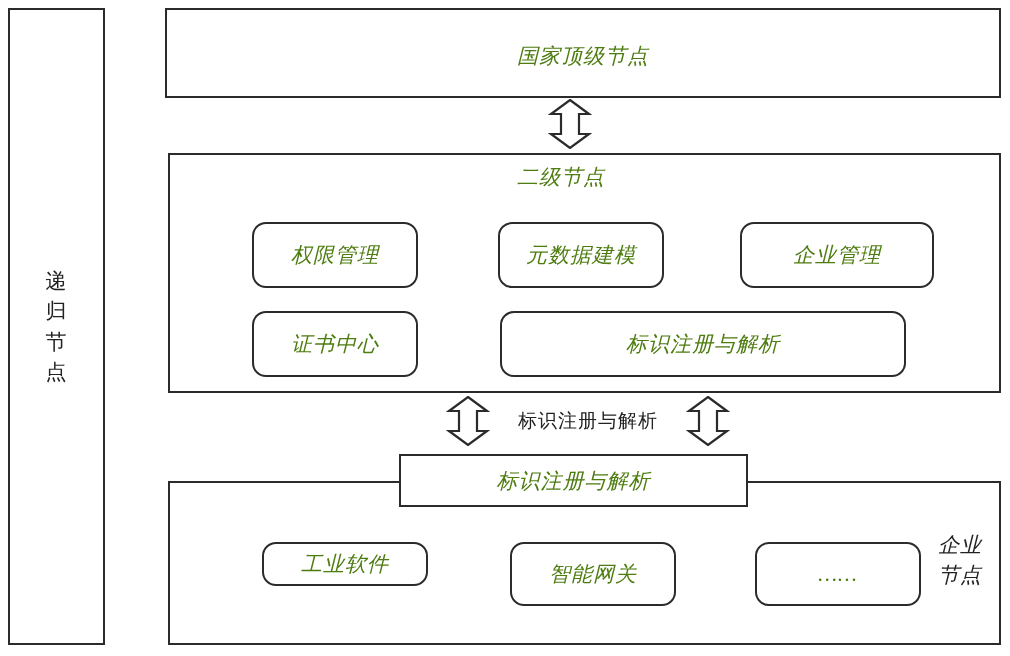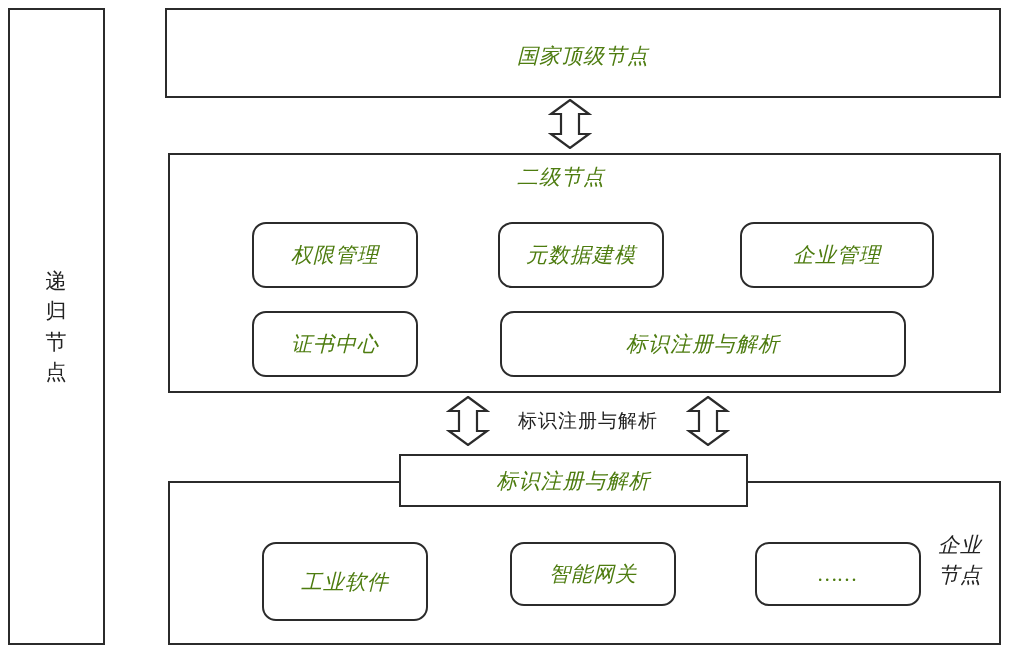--- a/index.html
+++ b/index.html
@@ -132,21 +132,21 @@
 
   <div class="box adapter" style="left:399px; top:454px; width:349px; height:53px;">
     <span class="label">标识注册与解析</span>
   </div>
 
   <div class="vert-text" style="left:930px; top:515px; width:60px; height:90px;font-style:italic;">
     <span>企业</span>
     <span>节点</span>
   </div>
 
-  <div class="rbox" style="left:262px; top:542px; width:166px; height:79px;">
+  <div class="rbox" style="left:262px; top:542px; width:166px; height:44px;">
     <span class="label">工业软件</span>
   </div>
   <div class="rbox" style="left:510px; top:542px; width:166px; height:64px;">
     <span class="label">智能网关</span>
   </div>
   <div class="rbox" style="left:755px; top:542px; width:166px; height:64px;">
     <span class="label">……</span>
   </div>
 
 </div>

